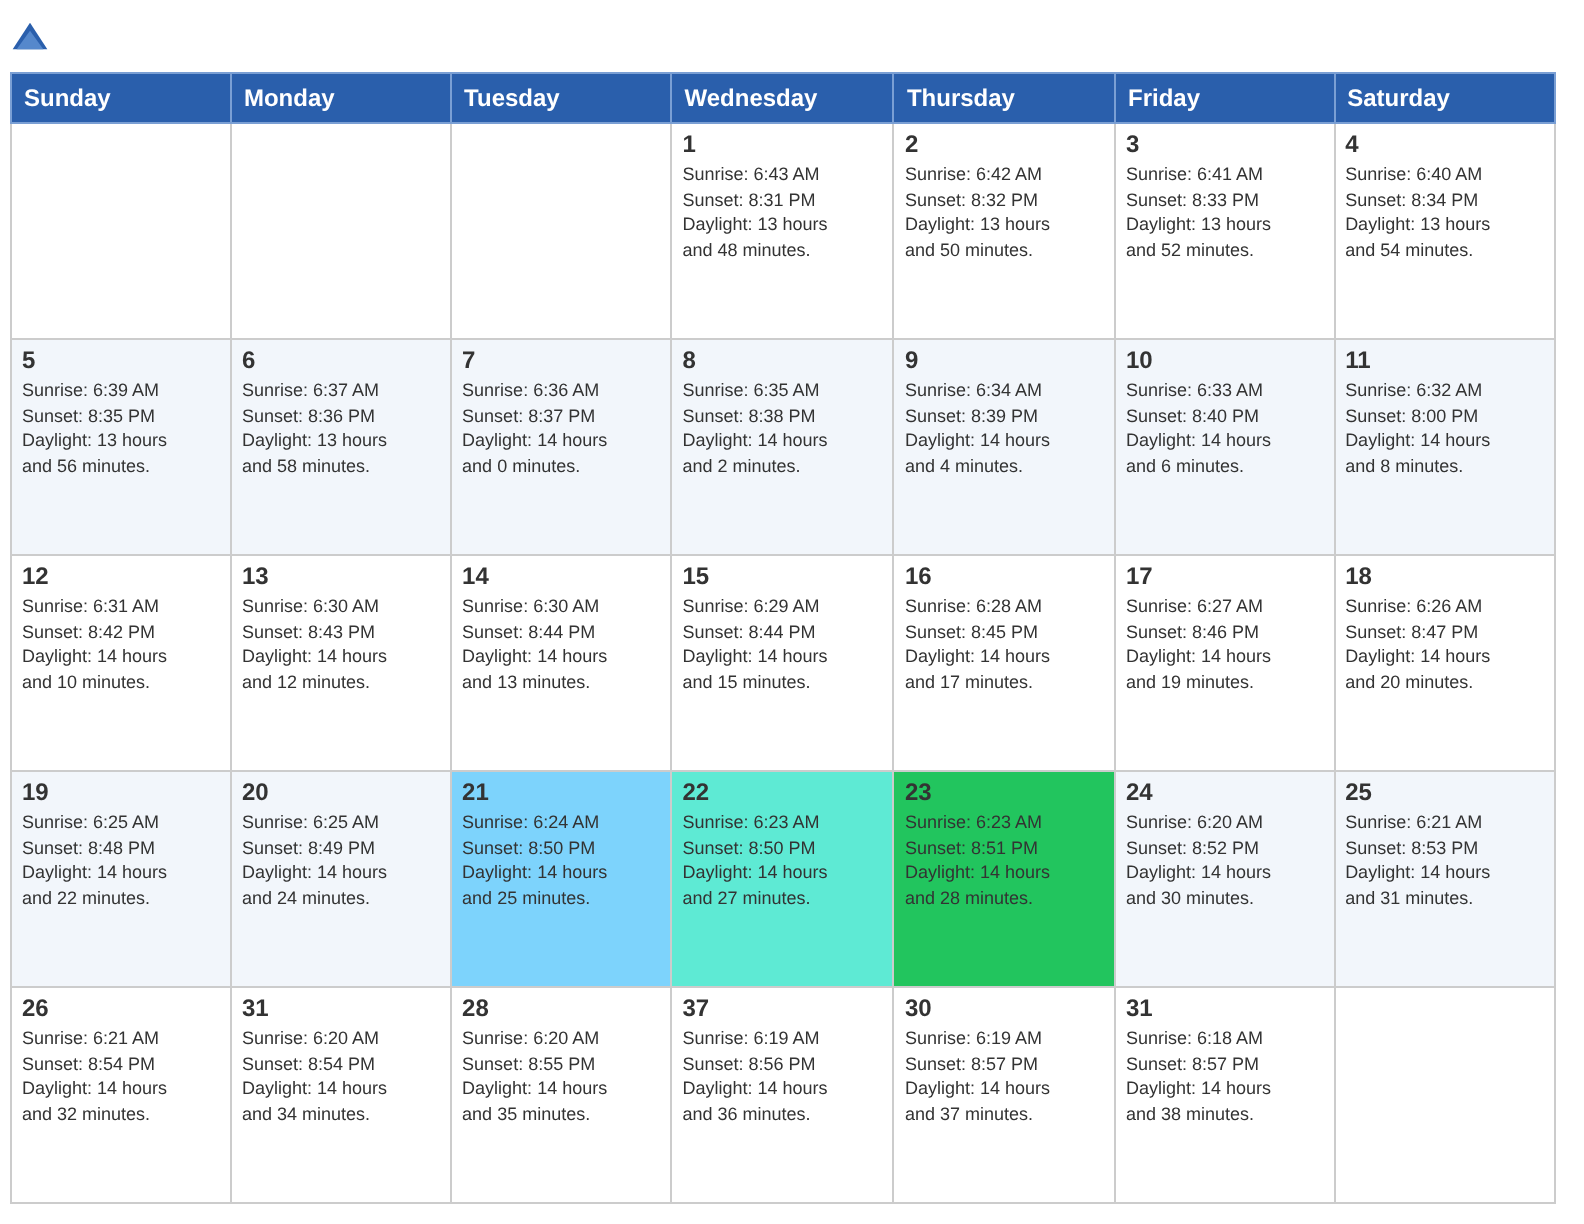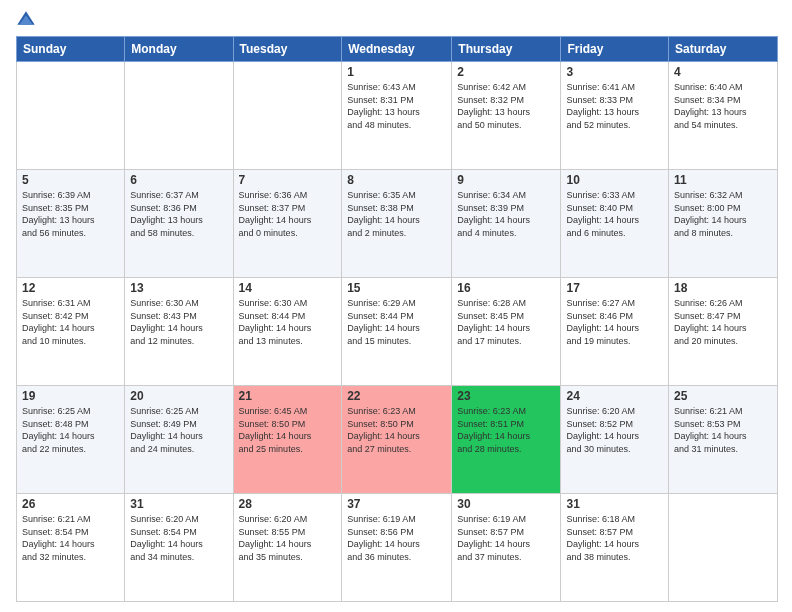--- a/index.html
+++ b/index.html
@@ -9,21 +9,21 @@
       width: 792px;
       height: 612px;
       overflow: hidden;
     }
     .page {
       width: 792px;
       height: 612px;
       background: #fff;
       display: flex;
       flex-direction: column;
-      padding: 10px 14px 10px 16px;
+      padding: 10px 14px 10px 5px;
     }
     .header {
       display: flex;
       justify-content: space-between;
       align-items: flex-start;
       margin-bottom: 6px;
     }
     .logo {
       display: flex;
       align-items: center;
@@ -282,28 +282,28 @@
 Daylight: 14 hours
 and 22 minutes.</div>
           </td>
           <td style="background: rgb(242, 246, 251);">
             <span class="cell-day">20</span>
             <div class="cell-info" style="white-space: pre-line;">Sunrise: 6:25 AM
 Sunset: 8:49 PM
 Daylight: 14 hours
 and 24 minutes.</div>
           </td>
-          <td style="background: #fca5a5;">
+          <td style="background: #7dd3fc;">
             <span class="cell-day">21</span>
-            <div class="cell-info" style="white-space: pre-line;">Sunrise: 6:45 AM
+            <div class="cell-info" style="white-space: pre-line;">Sunrise: 6:24 AM
 Sunset: 8:50 PM
 Daylight: 14 hours
 and 25 minutes.</div>
           </td>
-          <td style="background: #fca5a5;">
+          <td style="background: #5eead4;">
             <span class="cell-day">22</span>
             <div class="cell-info" style="white-space: pre-line;">Sunrise: 6:23 AM
 Sunset: 8:50 PM
 Daylight: 14 hours
 and 27 minutes.</div>
           </td>
           <td style="background: #22c55e;">
             <span class="cell-day">23</span>
             <div class="cell-info" style="white-space: pre-line;">Sunrise: 6:23 AM
 Sunset: 8:51 PM

